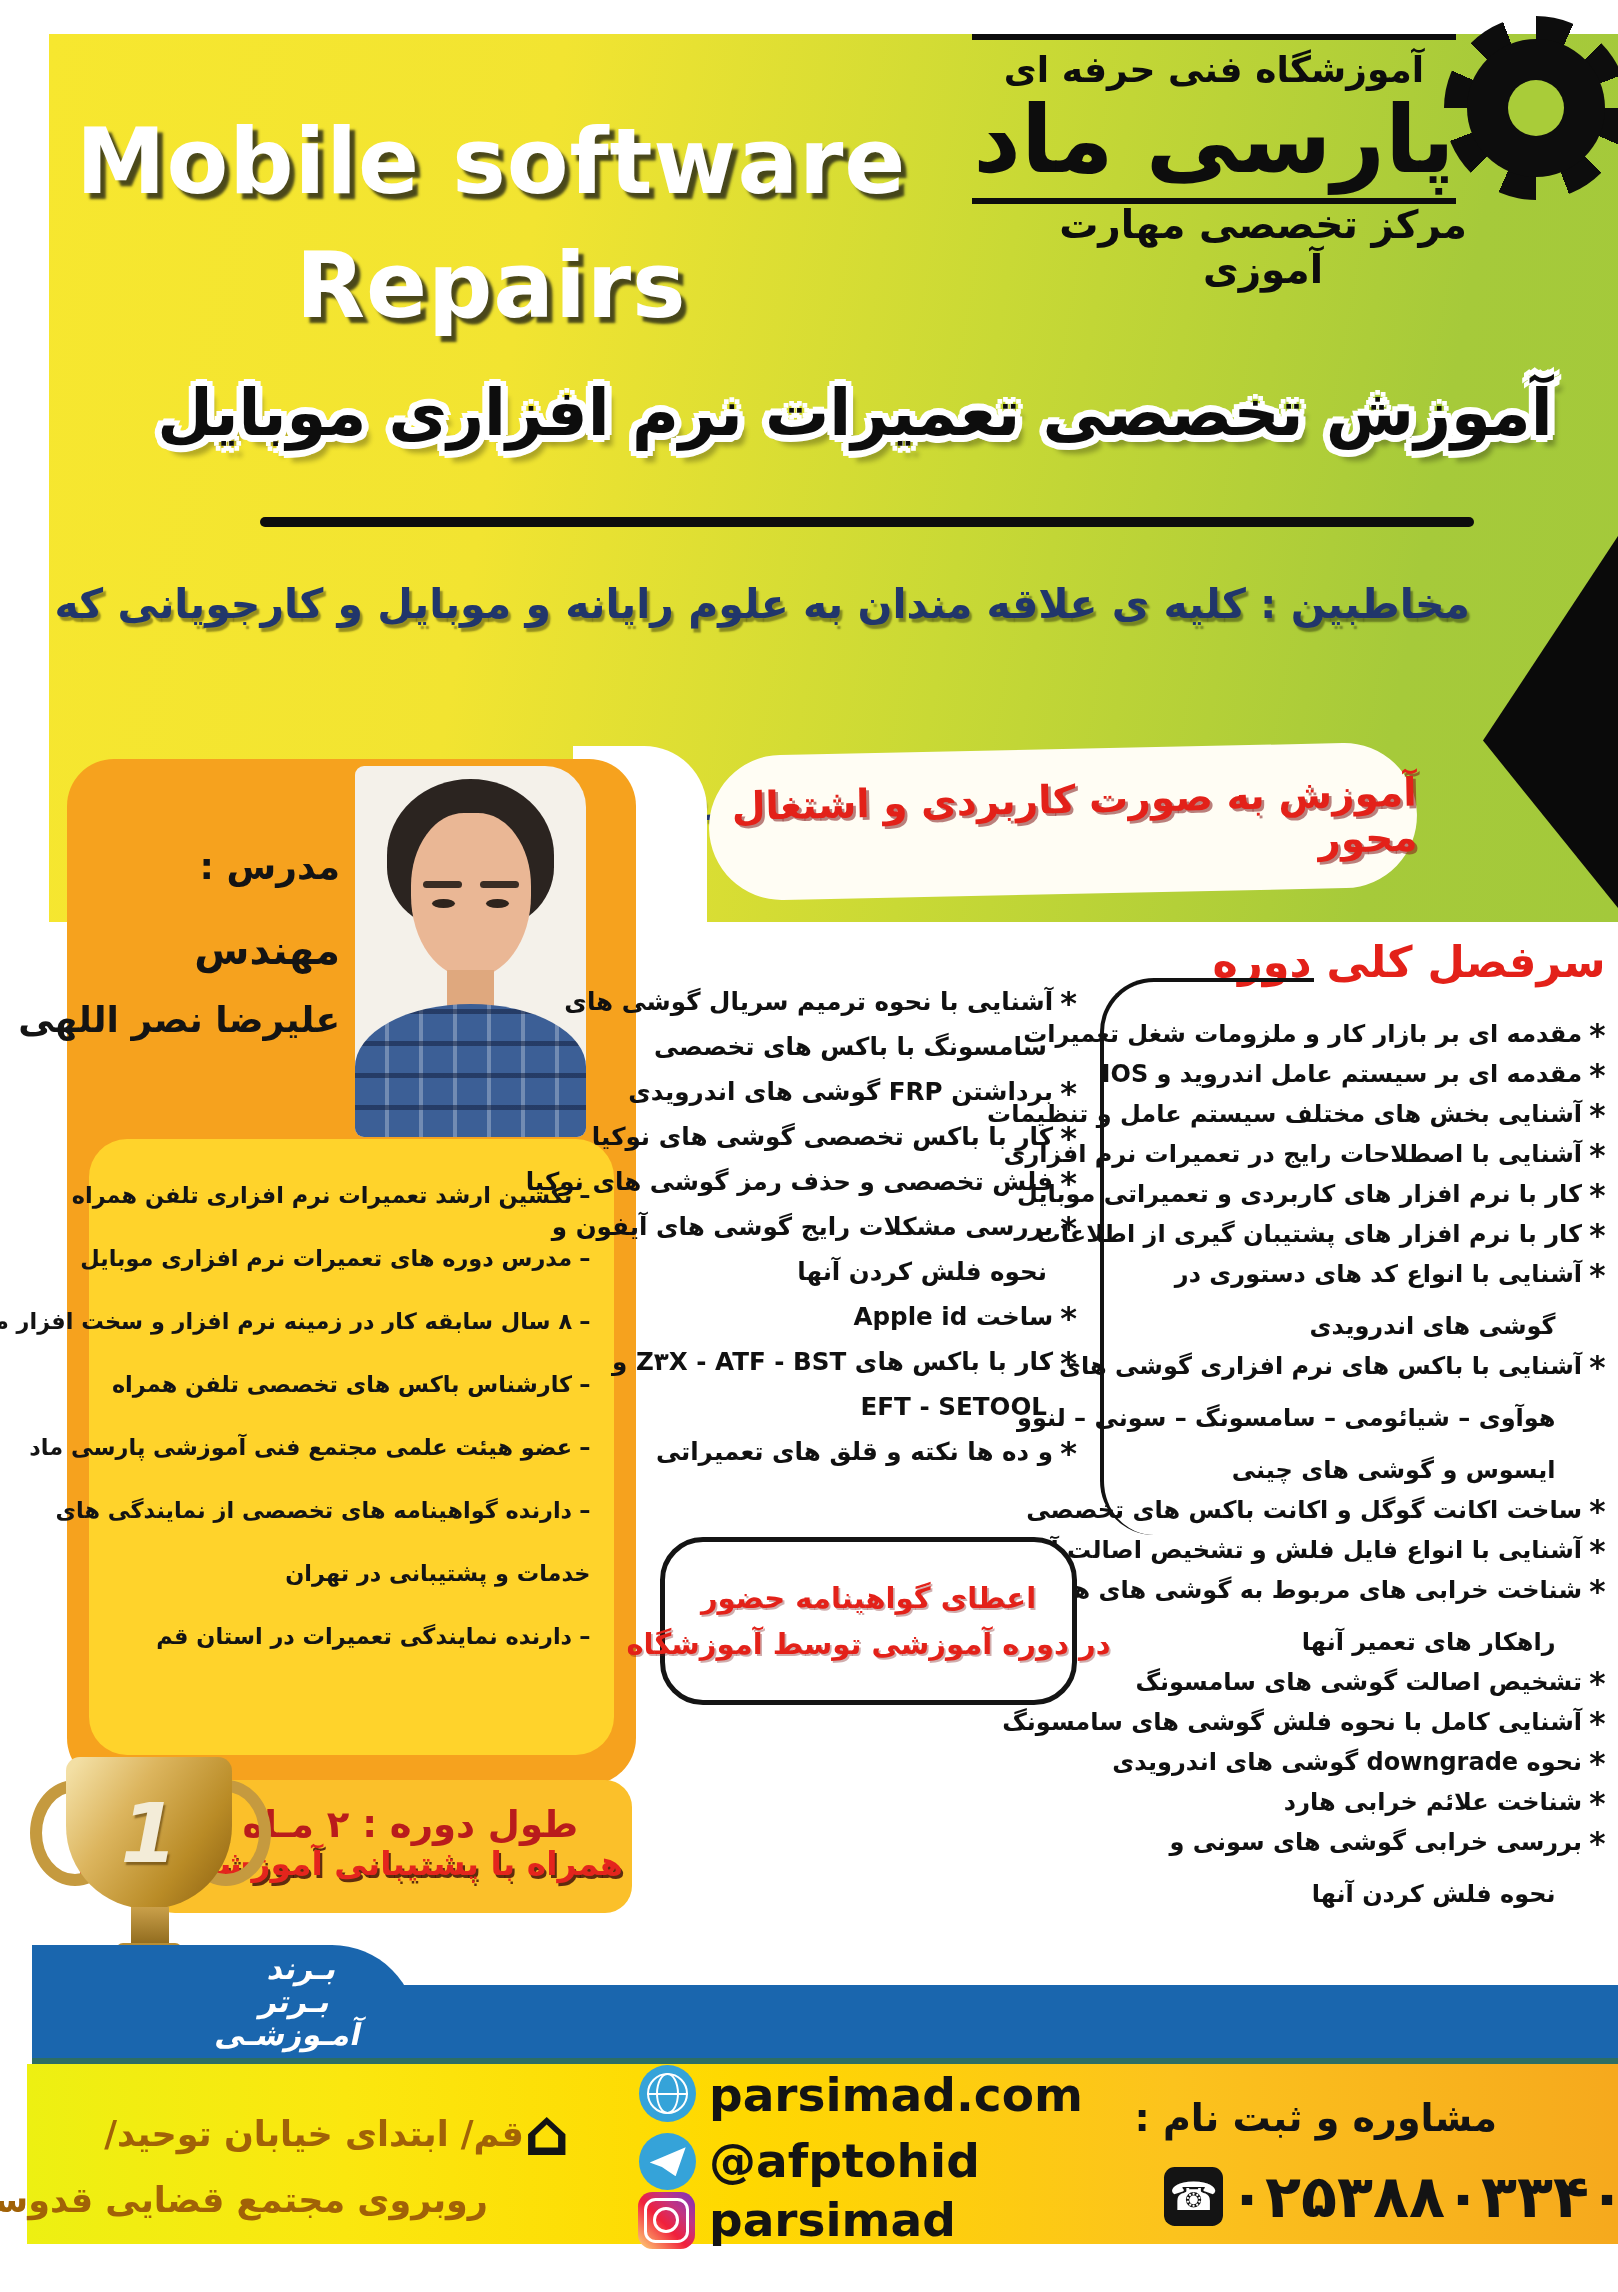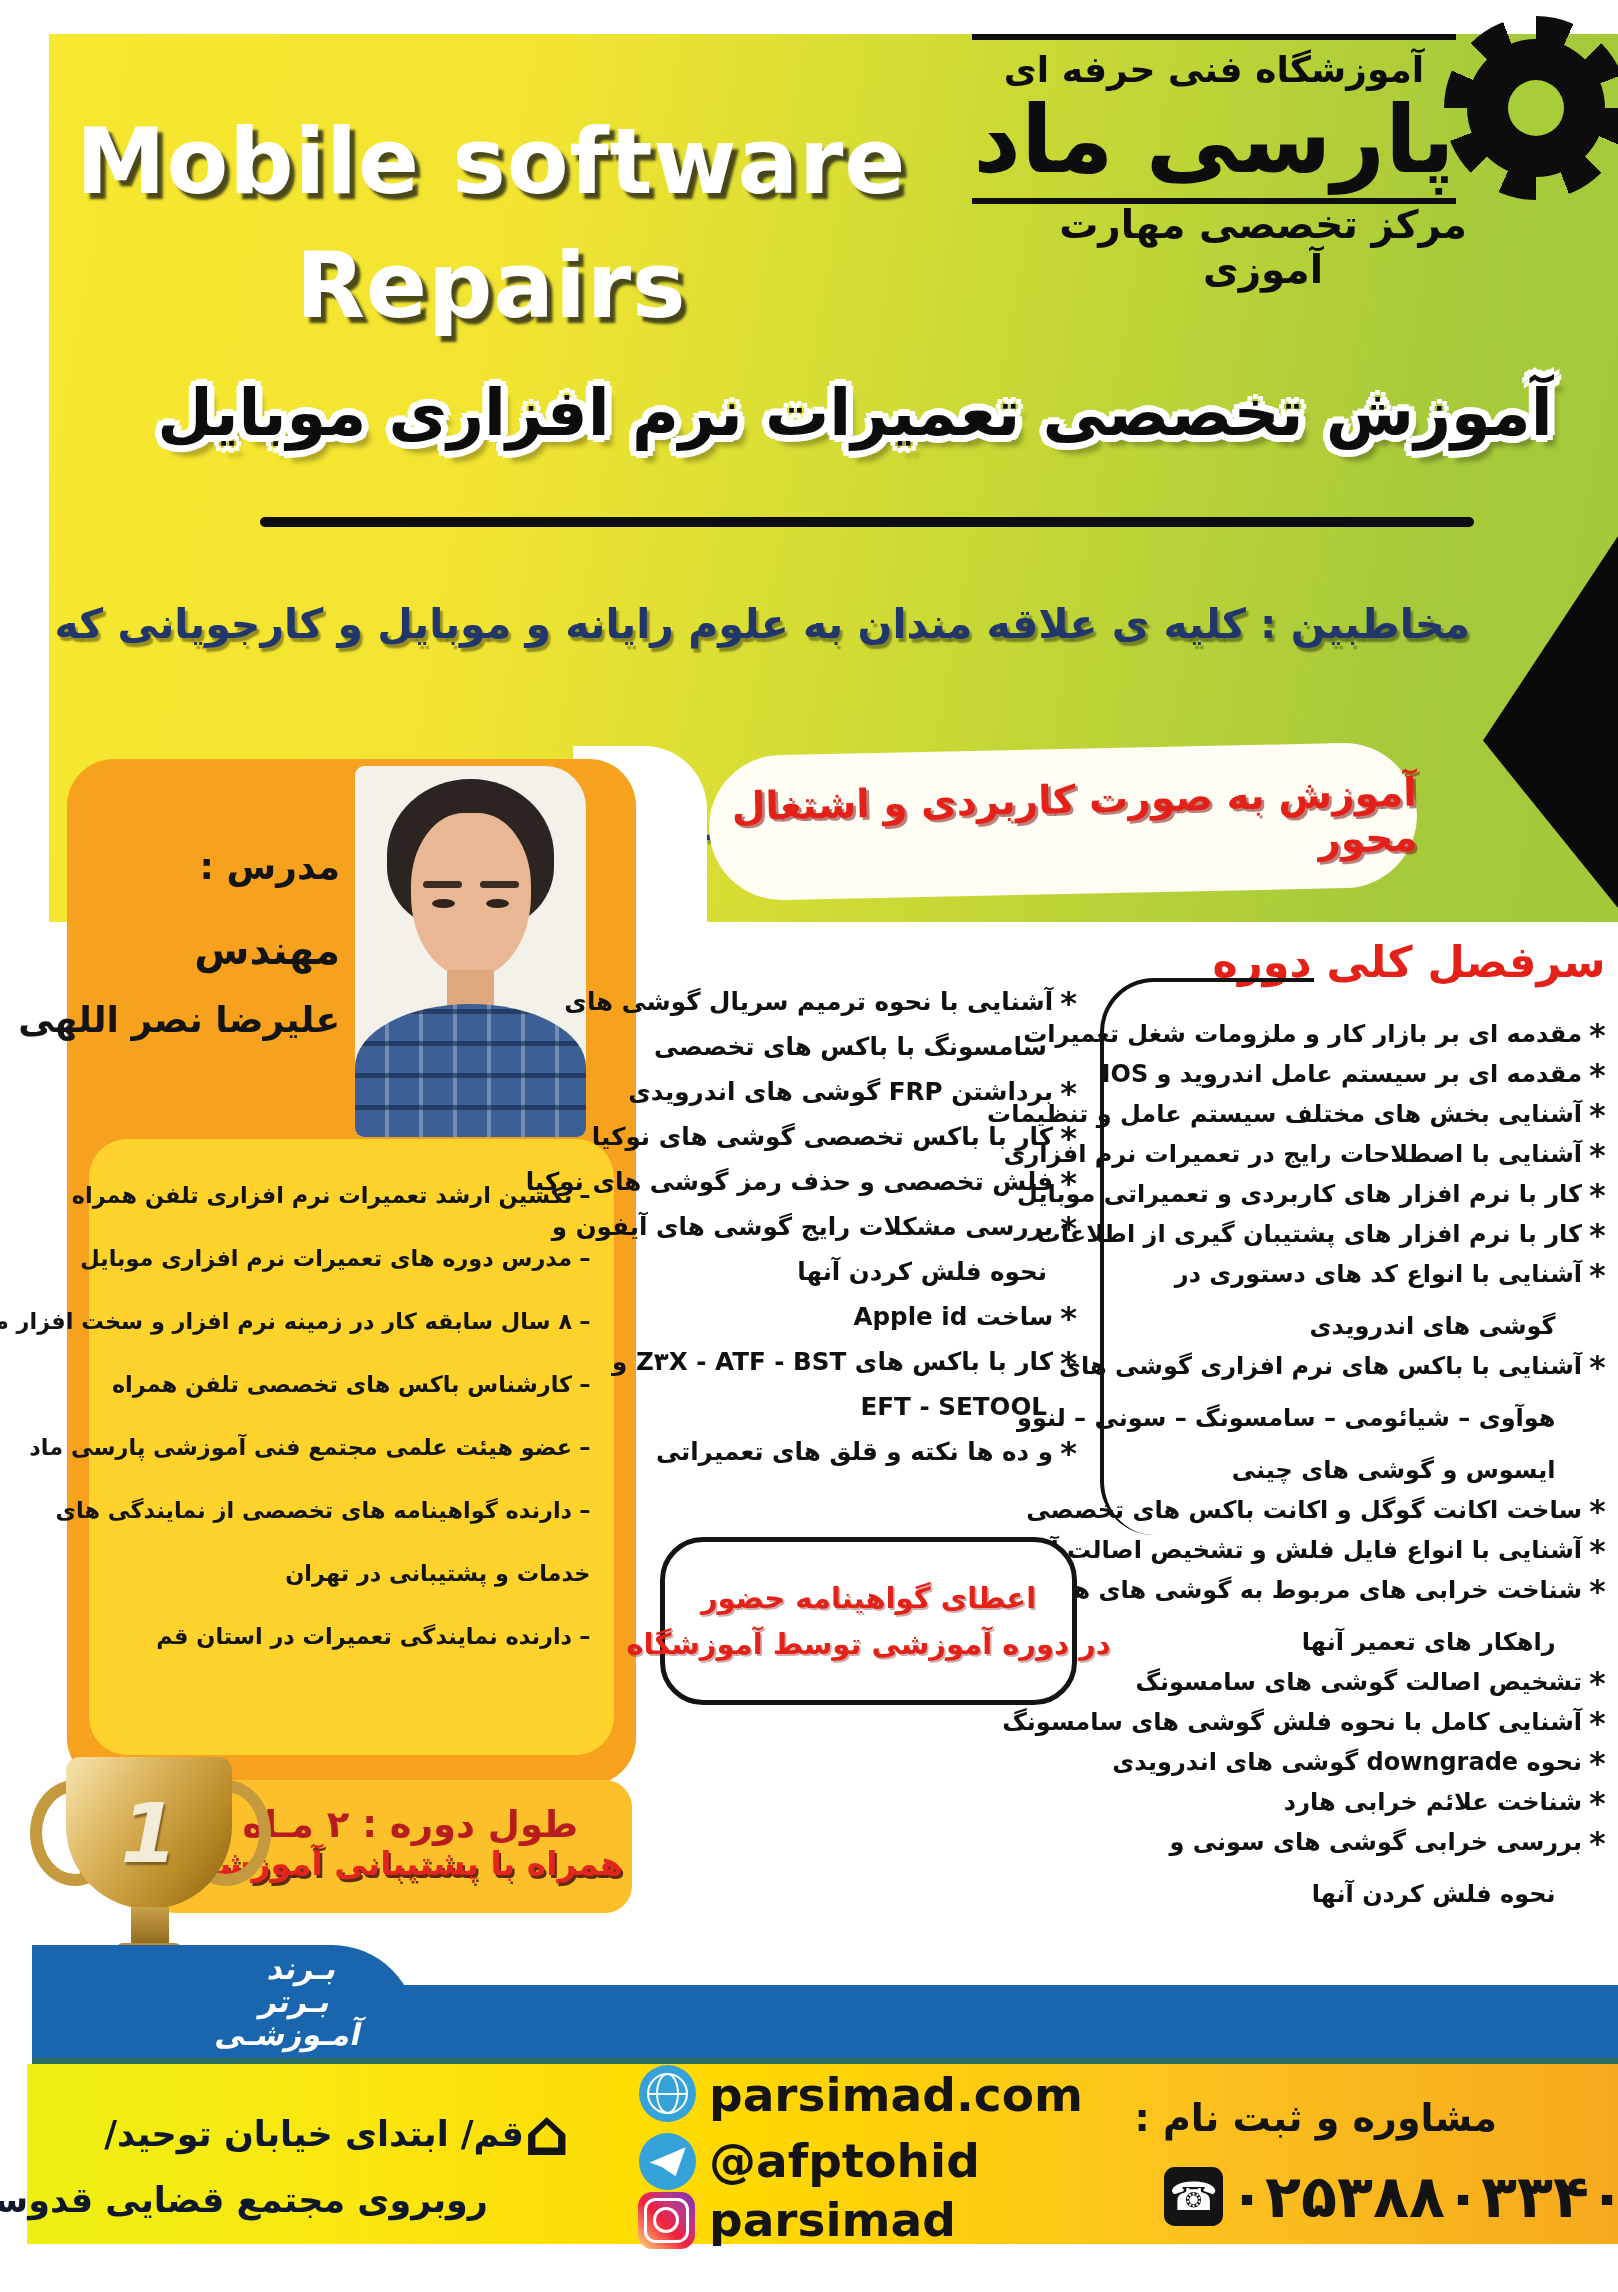--- a/index.html
+++ b/index.html
@@ -37,21 +37,21 @@
     left:143px;top:376px;width:1424px;text-align:center;direction:rtl;
     font-size:64px;font-weight:bold;color:var(--black-ink);
     text-shadow:
       -5.4px -5.4px 0 #fff,5.4px -5.4px 0 #fff,-5.4px 5.4px 0 #fff,5.4px 5.4px 0 #fff,
       -7.2px 0 0 #fff,7.2px 0 0 #fff,0 -7.2px 0 #fff,0 7.2px 0 #fff,
       8px 10.7px 5.4px rgba(0,0,0,.28);
   }
   .title-rule{left:260px;top:517px;width:1214px;height:9.9px;background:var(--black-ink);border-radius:5.4px;}
   
   .audience{direction:rtl;font-weight:bold;font-size:41px;color:var(--navy-text);
-    text-shadow:2.7px 3.6px 1.8px rgba(0,0,0,.38);white-space:nowrap;margin-top:20px;}
+    text-shadow:2.7px 3.6px 1.8px rgba(0,0,0,.38);white-space:nowrap;}
   .aud1{right:148px;top:580px;}
   .aud2{right:358px;top:772px;}
   .arrow-flag{left:1483px;top:536px;width:135px;height:372px;background:#0a0a0a;
     clip-path:polygon(100% 0,100% 100%,0 55%);}
   
   .applied-pill{
     left:709px;top:749px;width:708px;height:145px;border-radius:81px;
     background:#fffdf4;display:flex;align-items:center;justify-content:center;
     transform:rotate(-1.2deg);
   }
@@ -126,21 +126,21 @@
   
   .award-bubble{left:32px;top:1945px;width:385px;height:115px;background:var(--blue-band);border-radius:0 85px 0 0;}
   .blue-band{left:32px;top:1985px;width:1586px;height:75px;background:var(--blue-band);}
   .band-edge{left:32px;top:2058px;width:1586px;height:6.3px;background:#2d6e63;}
   .award-text{left:184px;top:1952px;width:224px;color:#fff;direction:rtl;text-align:center;
     font-size:30px;font-weight:bold;line-height:33px;transform:skewX(-12deg);}
   
   .contact-band{left:27px;top:2064px;width:1591px;height:180px;
     background:linear-gradient(90deg,var(--band-contact-left) 0%,#fbe70f 20%,#ffd800 45%,#fcc31d 72%,var(--band-contact-right) 100%);}
   .house-icon{left:524px;top:2101px;font-size:64px;line-height:64px;font-weight:bold;color:#141414;}
-  .addr{direction:rtl;font-size:35px;font-weight:bold;color:#0f172a;white-space:nowrap;}
+  .addr{direction:rtl;font-size:35px;font-weight:bold;color:#a16207;white-space:nowrap;}
   .addr1{right:1094px;top:2114px;}
   .addr2{right:1130px;top:2180px;}
   .soc-icon{width:57px;height:57px;}
   .globe{left:639px;top:2065px;border-radius:50%;background:var(--telegram-blue);}
   .globe i{position:absolute;inset:8px;border:2.7px solid #fff;border-radius:50%;}
   .globe .mer{position:absolute;top:8px;bottom:8px;left:50%;width:23px;margin-left:-11.6px;border:2.7px solid #fff;border-radius:50%;box-sizing:border-box;}
   .globe .eq{position:absolute;left:8px;right:8px;top:50%;height:2.7px;margin-top:-0.9px;background:#fff;}
   .tg{left:639px;top:2133px;border-radius:50%;background:var(--telegram-blue);}
   .tg::after{content:"";position:absolute;left:10.7px;top:14.3px;width:36px;height:29px;background:#fff;
     clip-path:polygon(0 52%,100% 0,72% 100%,34% 68%);}

